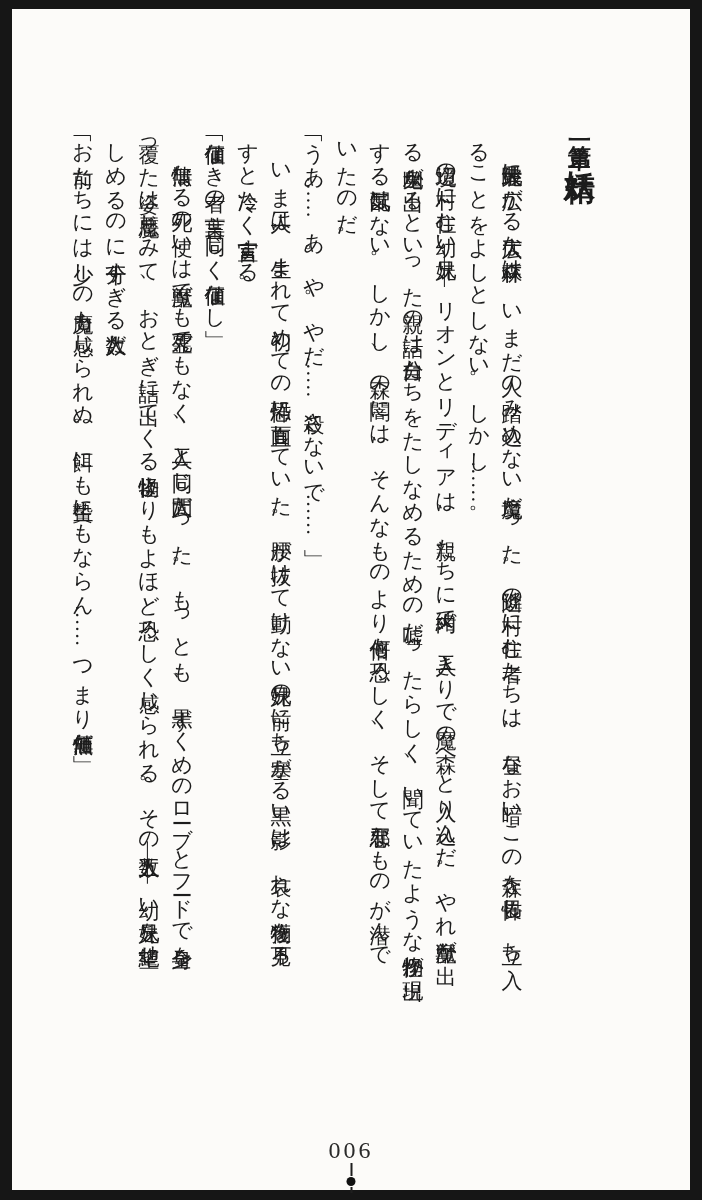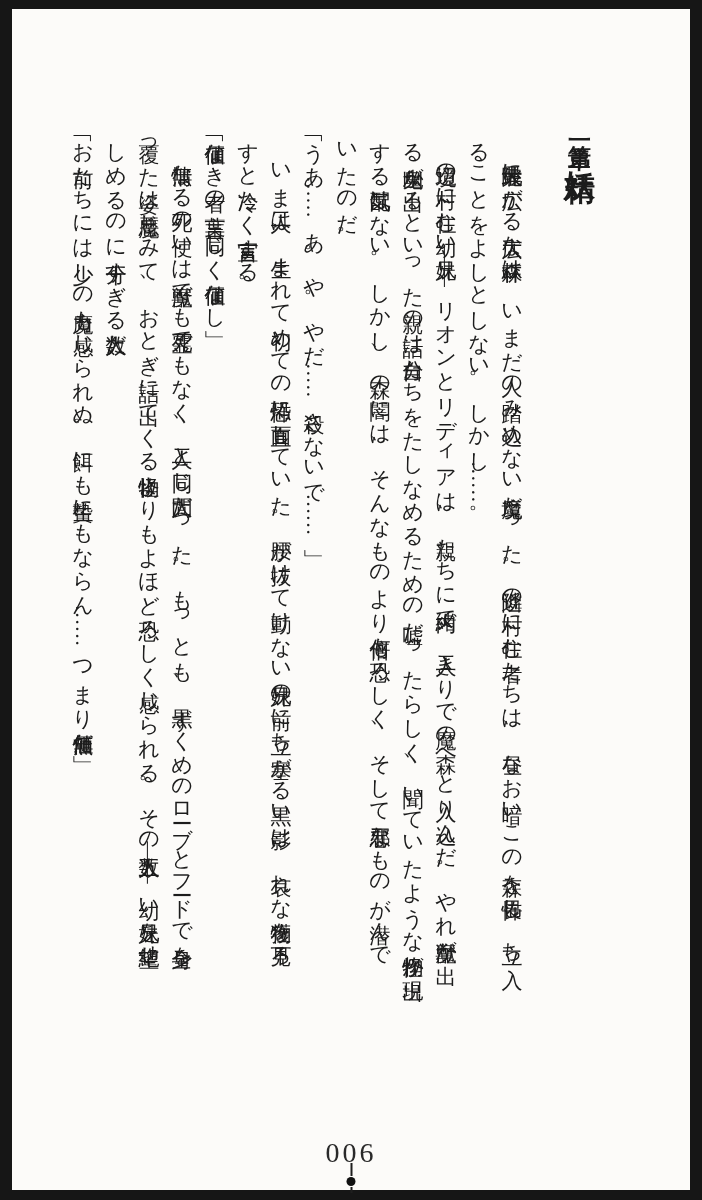--- a/index.html
+++ b/index.html
@@ -50,21 +50,21 @@
     text-align:start;
     line-break:strict;
   }
   .body-text p { margin:0; padding:0; }
   .body-text p.indent { text-indent:1em; }
   
   .page-number {
     position:absolute;
     top:1128px; left:0; right:0;
     text-align:center;
-    font-size:28px;
+    font-size:24px;
     letter-spacing:3px;
     color:#2a2a2a;
   }
   .center-mark {
     position:absolute;
     top:1154px; left:50%;
     transform:translateX(-50%);
     display:flex; flex-direction:column; align-items:center;
   }
   .mark-line-top { width:2px; height:13px; background:#1e1e1e; }

